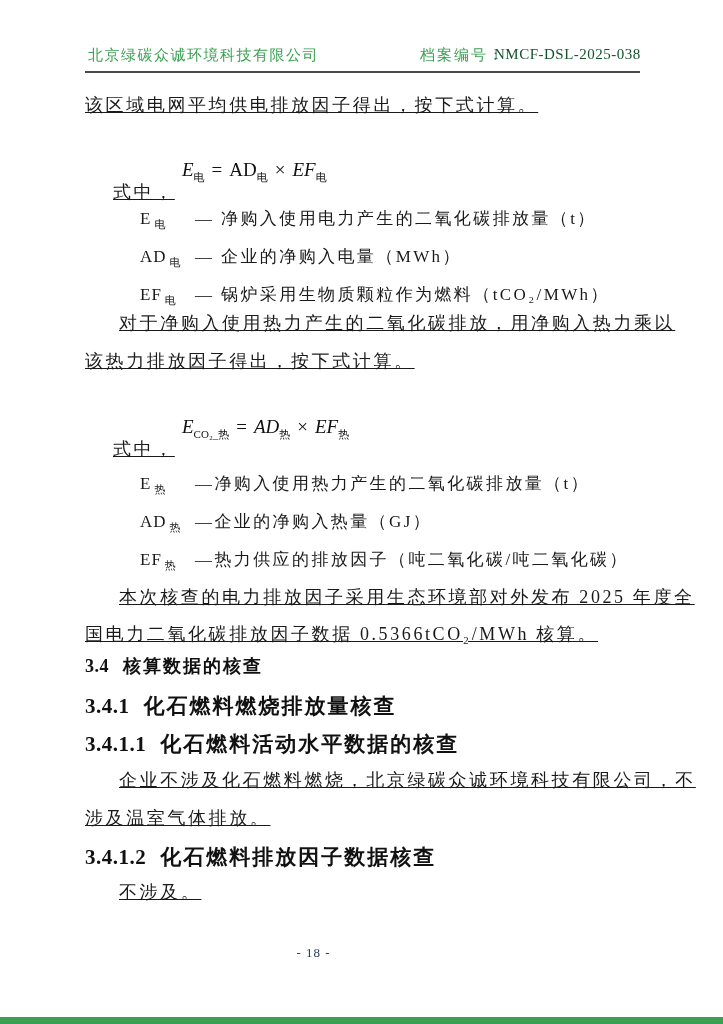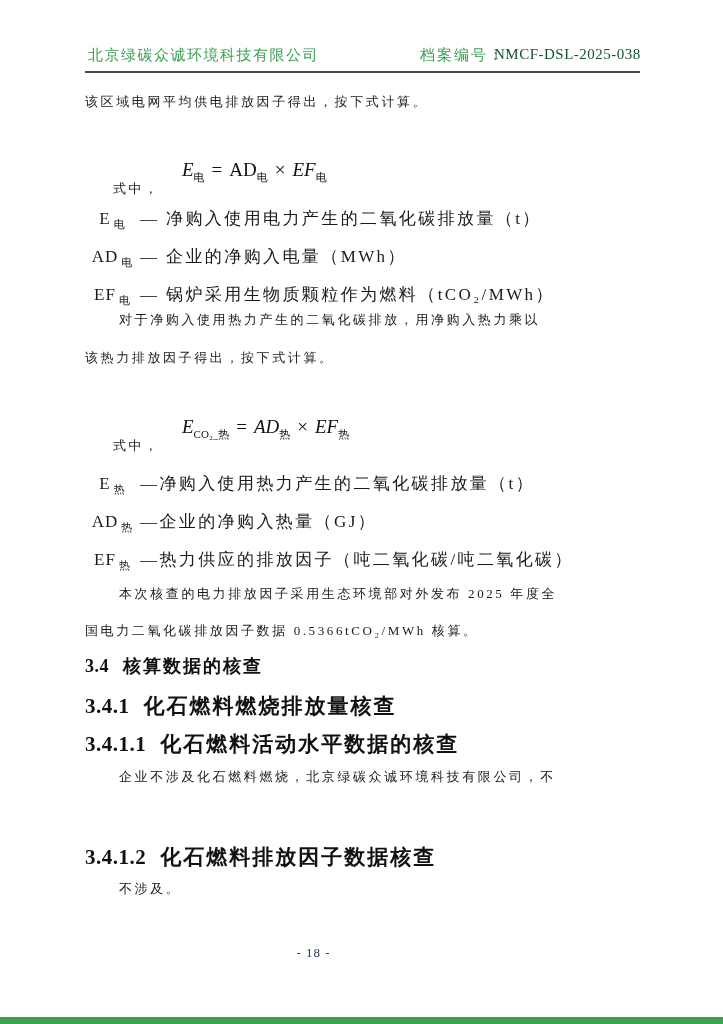--- a/index.html
+++ b/index.html
@@ -27,35 +27,35 @@
     top:46px;left:494px;
     font-size:15px;font-weight:400;letter-spacing:.5px;
     color:#14532d;
   }
   .hdr-rule{
     top:71px;left:85px;width:555px;height:2px;
     background:#4a4a4a;
   }
   
   .line{
-    font-size:13px;letter-spacing:2.6px;
-    color:#1a1a1a;white-space:nowrap;
+    font-size:18px;letter-spacing:2.6px;
+    color:#1a1a1a;white-space:nowrap;text-decoration:underline;
   }
   .formula{
     font-size:19px;white-space:nowrap;color:#111;margin-top:27px;
   }
   .formula .f-var{font-style:italic;}
   .formula .f-up{font-style:normal;}
   .formula sub{font-size:11px;letter-spacing:0;}
   .formula .f-op{margin:0 7px;font-style:normal;}
   .def-row{
     left:85px;width:560px;
     font-size:17px;white-space:nowrap;color:#1a1a1a;
   }
-  .def-sym{display:inline-block;min-width:55px;letter-spacing:1px;text-align:center;}
+  .def-sym{display:inline-block;margin-left:55px;min-width:55px;letter-spacing:1px;}
   .def-sym sub{font-size:11px;margin-left:3px;}
   .def-desc{letter-spacing:2.4px;}
   .heading{
     font-size:21px;font-weight:bold;letter-spacing:2px;
     color:#111;white-space:nowrap;
   }
   .heading .h-num{font-family:"Liberation Serif","DejaVu Serif",serif;letter-spacing:.5px;margin-right:14px;}
   .pagenum{
     top:945px;left:0;width:627px;text-align:center;
     font-size:13px;letter-spacing:1px;color:#2c3a5a;
@@ -119,20 +119,21 @@
     <span class="h-num">3.4</span><span>核算数据的核查</span>
   </div>
   <div class="abs heading" style="top:692px;left:85px">
     <span class="h-num">3.4.1</span><span>化石燃料燃烧排放量核查</span>
   </div>
   <div class="abs heading" style="top:730px;left:85px">
     <span class="h-num">3.4.1.1</span><span>化石燃料活动水平数据的核查</span>
   </div>
 
   <div class="abs line" style="top:768px;left:119px">企业不涉及化石燃料燃烧，北京绿碳众诚环境科技有限公司，不</div>
+  <div class="abs line" style="top:806px;left:85px">涉及温室气体排放。</div>
 
   <div class="abs heading" style="top:843px;left:85px">
     <span class="h-num">3.4.1.2</span><span>化石燃料排放因子数据核查</span>
   </div>
 
   <div class="abs line" style="top:880px;left:119px">不涉及。</div>
 
   <div class="abs pagenum">- 18 -</div>
   <div class="abs footer-bar"></div>
 

